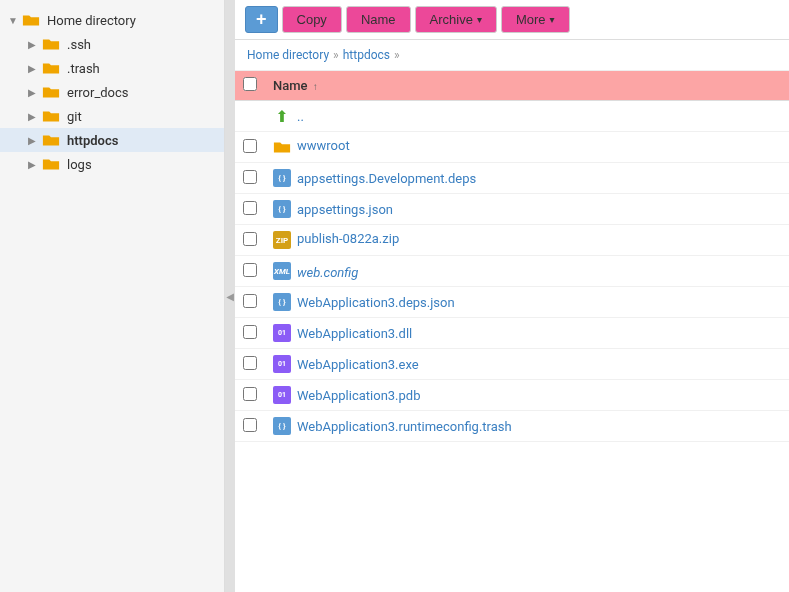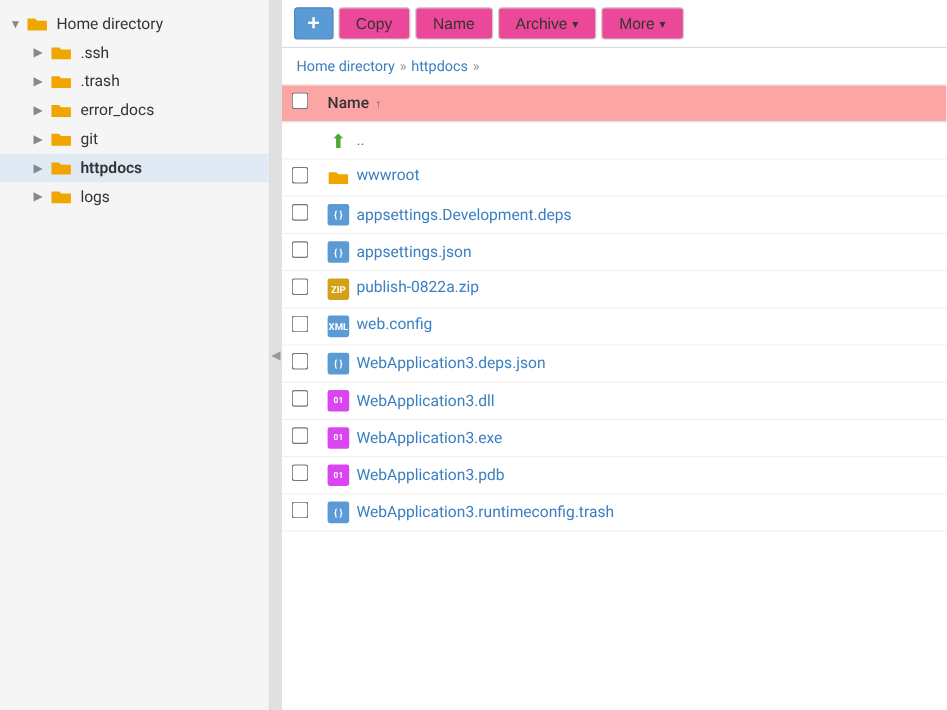--- a/index.html
+++ b/index.html
@@ -223,21 +223,21 @@
       border-radius: 2px;
       width: 18px;
       height: 18px;
       display: flex;
       align-items: center;
       justify-content: center;
       flex-shrink: 0;
     }
     
     .icon-binary {
-      background: #d946ef;
+      background: #8b5cf6;
       color: white;
       font-size: 7px;
       font-weight: bold;
       border-radius: 2px;
       width: 18px;
       height: 18px;
       display: flex;
       align-items: center;
       justify-content: center;
       flex-shrink: 0;
@@ -415,21 +415,21 @@
             <td>
               <div style="display: flex; gap: 6px;">
                 <span class="icon-zip">ZIP</span>
                 <a class="file-name-link">publish-0822a.zip</a>
               </div>
             </td>
           </tr>
           <tr>
             <td class="check-col"><input type="checkbox" style=""></td>
             <td>
-              <div style="display: flex; align-items: flex-start; gap: 6px;">
+              <div style="display: flex; align-items: flex-end; gap: 6px; font-style: italic;">
                 <span class="icon-config">XML</span>
                 <a class="file-name-link">web.config</a>
               </div>
             </td>
           </tr>
           <tr>
             <td class="check-col"><input type="checkbox" style=""></td>
             <td>
               <div style="display: flex; align-items: center; gap: 6px;">
                 <span class="icon-json">{ }</span>

